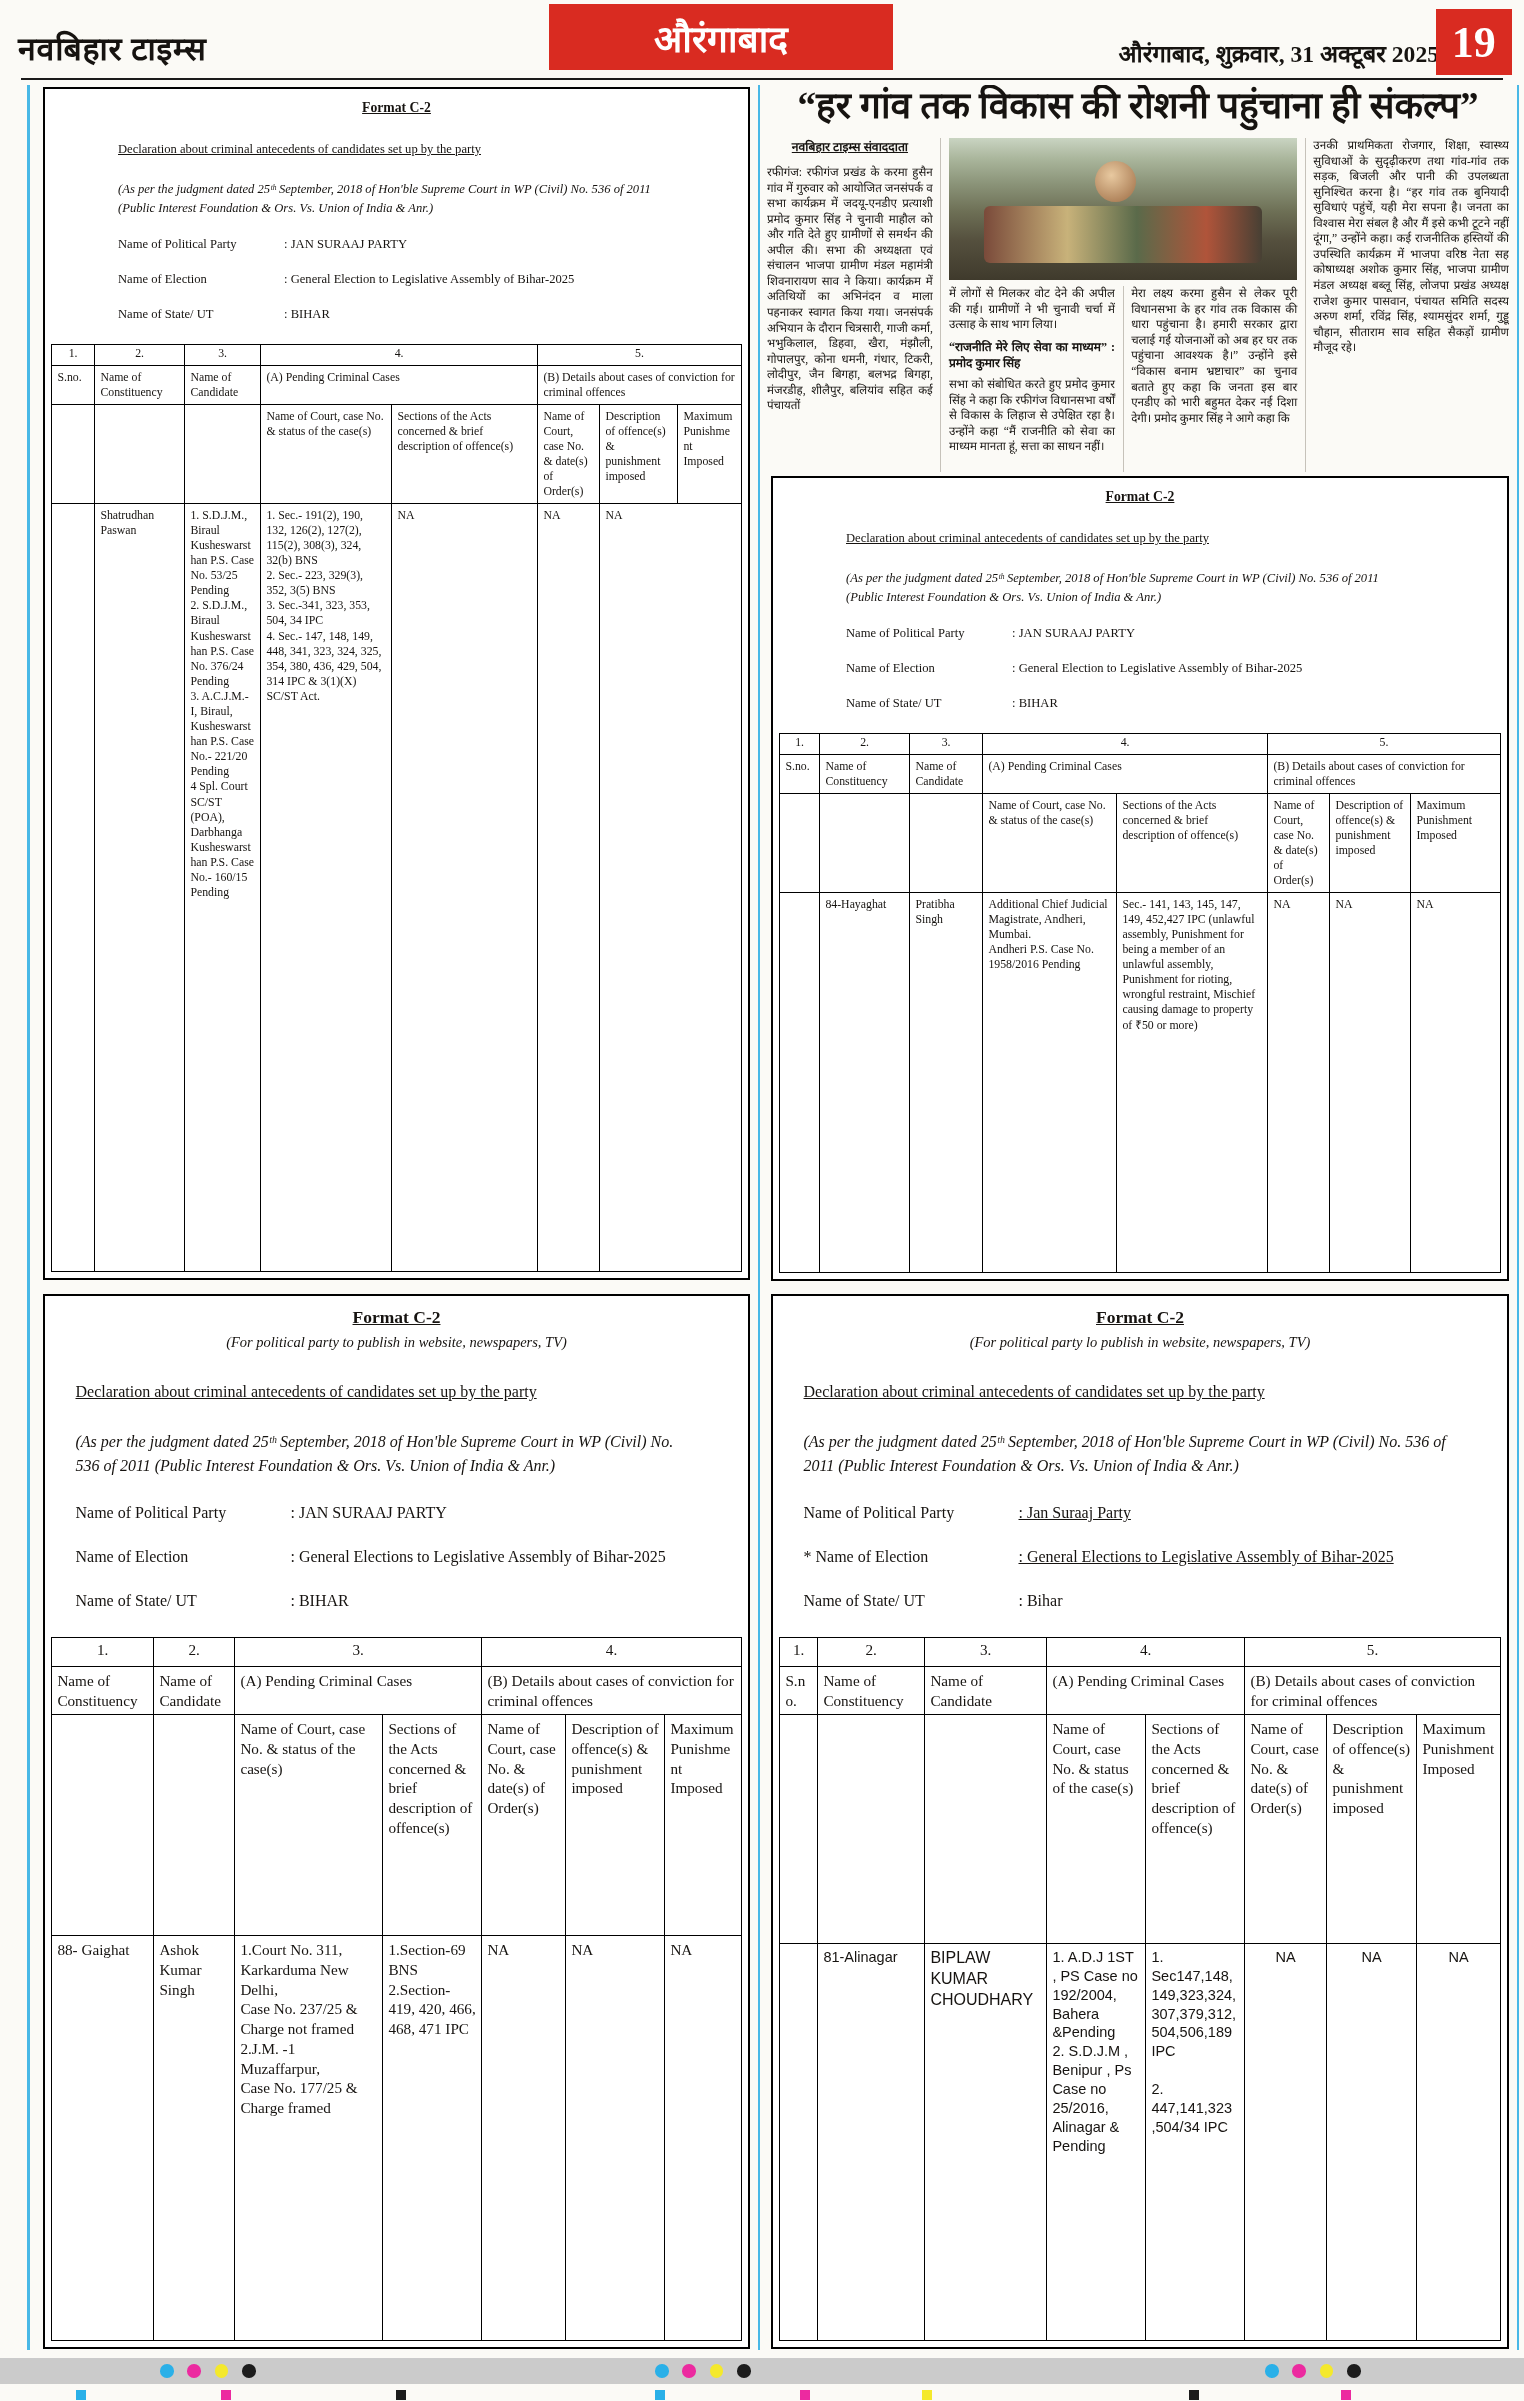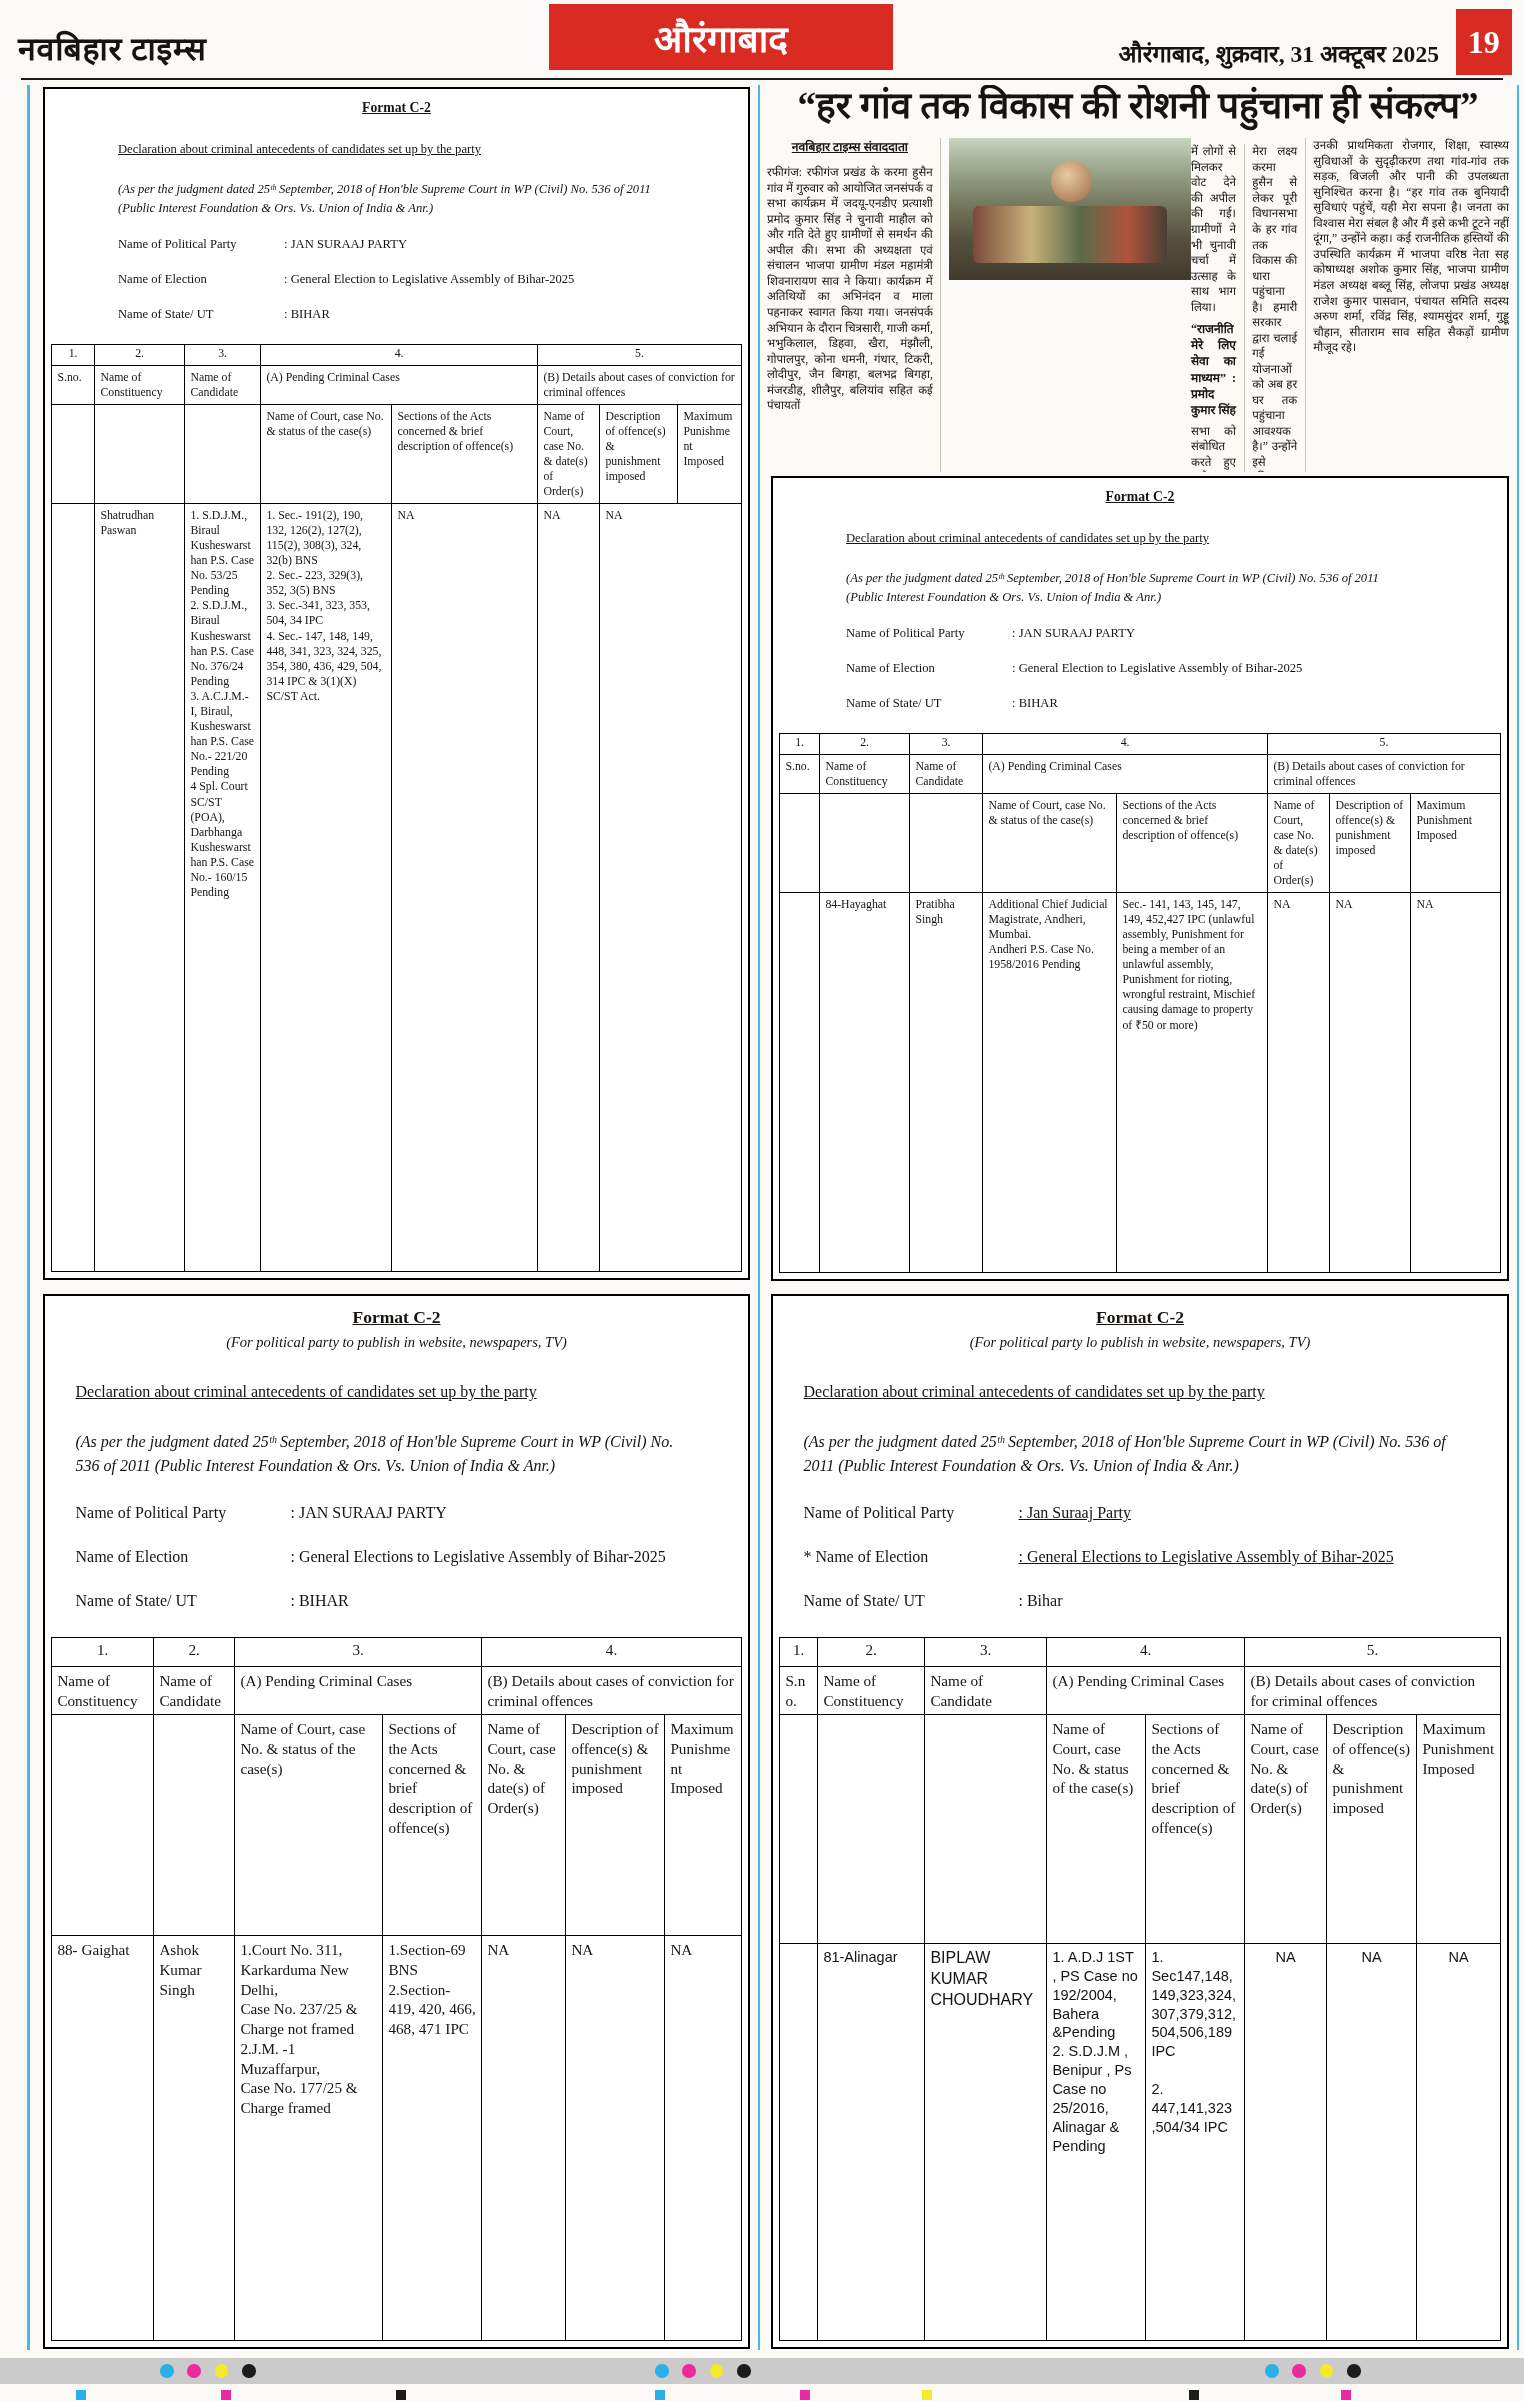--- a/index.html
+++ b/index.html
@@ -6,22 +6,22 @@
 html,body{width:1524px;height:2401px}
 body{position:relative;background:#fbfaf6;font-family:"Liberation Serif",serif;color:#161310;overflow:hidden}
 
 
 .page-header{position:absolute;left:0;top:0;width:100%;height:84px}
 .header-rule{position:absolute;left:21.3px;right:21.3px;top:78px;height:2.3px;background:#1b1b1b}
 .masthead{position:absolute;left:18px;top:26px;font-size:32px;font-weight:bold;letter-spacing:0.8px}
 .edition-box{position:absolute;left:549px;top:4px;width:344px;height:66px;background:#d92b21;color:#fff;
   font-size:37px;font-weight:bold;display:flex;align-items:center;justify-content:center;z-index:2}
 .dateline{position:absolute;right:85px;top:37px;font-size:23.6px;font-weight:bold}
-.pagenum{position:absolute;right:12.2px;top:9.1px;width:56px;height:66px;background:#d92b21;color:#fff;
-  font-size:32px;font-weight:bold;display:flex;align-items:center;justify-content:center;z-index:2}
+.pagenum{position:absolute;right:12.2px;top:9.1px;width:76px;height:66px;background:#d92b21;color:#fff;
+  font-size:44px;font-weight:bold;display:flex;align-items:center;justify-content:center;z-index:2}
 
 
 .vrule{position:absolute;top:85px;width:2.3px;height:2265px;background:#49b8e6}
 #vrule-left{left:27.4px}
 #vrule-center{left:758px}
 #vrule-right{left:1517px}
 
 
 .c2-box{position:absolute;border:2.3px solid #000;background:#fff;display:flex;flex-direction:column}
 #box1{left:43px;top:87px;width:707px;height:1193px}
@@ -60,21 +60,21 @@
 #grid4 .dt.cand{font-size:16px}
 #grid4 .na{text-align:center}
 
 
 .article{position:absolute;left:767px;top:85px;width:742px;height:387px;overflow:hidden}
 .headline{font-size:37px;font-weight:bold;text-align:center;line-height:1.15}
 .art-body{display:flex;margin-top:10.7px;height:calc(100% - 50px)}
 .art-col{flex:1;min-width:0}
 .art-col.wide{flex:1.18}
 .art-col + .art-col,.art-col + .art-mid,.art-mid + .art-col{border-left:0.8px solid #c6c2ba;padding-left:7.6px;margin-left:7.6px}
-.art-mid{flex:2.1;display:flex;flex-direction:row;min-width:0}
+.art-mid{flex:2.1;display:flex;flex-direction:column;min-width:0}
 .photo{width:100%;height:142px;position:relative;
   background:linear-gradient(180deg,#c9d4c2 0%,#a9b59b 15%,#8b9479 32%,#6d6f55 52%,#55503e 72%,#3f3a2c 100%)}
 .photo::after{content:"";position:absolute;left:42%;top:16%;width:41px;height:41px;border-radius:50%;
   background:radial-gradient(circle at 40% 35%,#e8c9a0,#9c6b43)}
 .photo::before{content:"";position:absolute;left:10%;top:48%;width:80%;height:40%;border-radius:6.1px;
   background:linear-gradient(90deg,#7a4a3a,#c8b27a 30%,#5a6a4a 55%,#b0543a 80%,#474034)}
 .art-mid-cols{display:flex;flex:1;margin-top:6.1px;min-height:0}
 .art-mid-cols .art-col + .art-col{border-left:0.8px solid #c6c2ba}
 .byline{font-weight:bold;text-decoration:underline;text-align:center;font-size:12.2px;margin-bottom:10px}
 .art-text{font-size:11.6px;line-height:1.34;text-align:justify}

